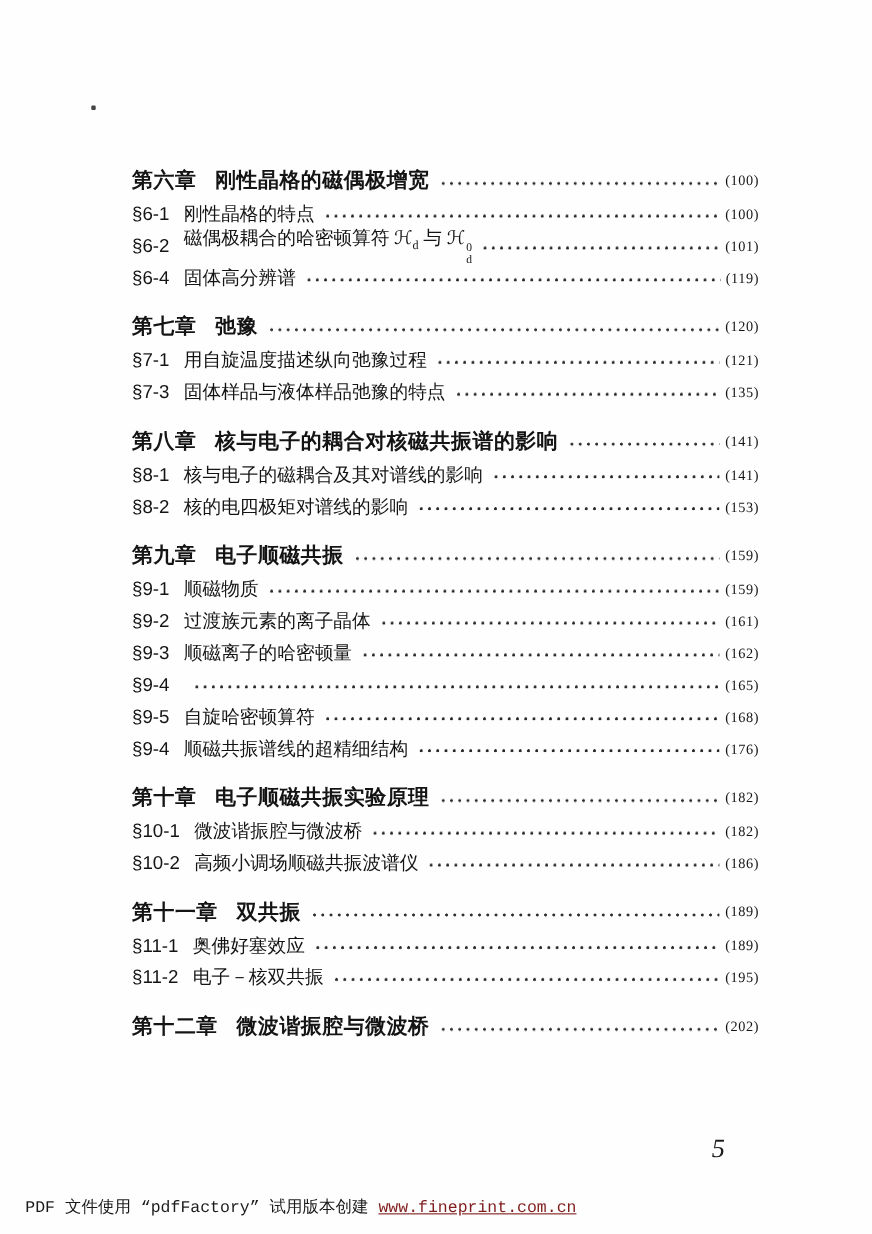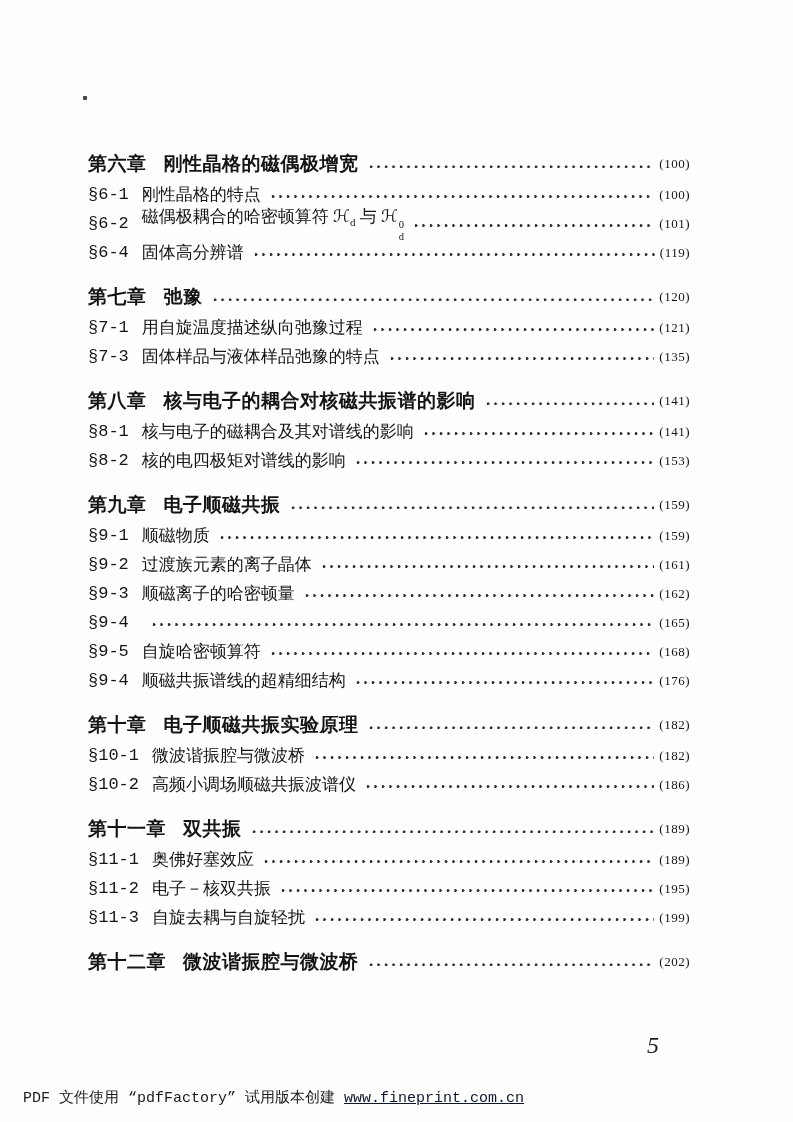--- a/index.html
+++ b/index.html
@@ -27,40 +27,40 @@
     height: 4px;
     background: #444;
     border-radius: 1px;
   }
   .toc {
     position: absolute;
     top: 148px;
     left: 88px;
     width: 602px;
   }
-  .chapter-block { margin-top: 14px; }
+  .chapter-block { margin-top: 14px; margin-left: 32px; }
   .chapter-block:first-child { margin-top: 0; }
   .row {
     display: flex;
     align-items: center;
     white-space: nowrap;
   }
   .chapter-row {
     height: 32px;
     font-family: "Liberation Sans", "DejaVu Sans", sans-serif;
     font-weight: bold;
     font-size: 19px;
     letter-spacing: 0.5px;
   }
   .section-row {
     height: 29px;
     font-size: 17px;
   }
   .ch-label { margin-right: 17px; }
-  .sec-label { margin-right: 13px; font-family: Liberation Mono, monospace; }
+  .sec-label { margin-right: 13px; font-family: Liberation Sans, sans-serif; }
   .ch-title, .sec-title { flex: 0 0 auto; }
   .leader {
     flex: 1 1 auto;
     height: 1em;
     margin-left: 9px;
     margin-right: 5px;
     background-image: radial-gradient(circle at 3px 62%, #2a2a2a 1.15px, transparent 1.6px);
     background-size: 7.5px 100%;
     background-repeat: repeat-x;
     min-width: 20px;
@@ -255,35 +255,29 @@
           <span class="sec-title">奥佛好塞效应</span>
           <span class="leader"></span>
           <span class="pageno">(189)</span>
         </div>
         <div class="row section-row">
           <span class="sec-label">§11-2</span>
           <span class="sec-title">电子－核双共振</span>
           <span class="leader"></span>
           <span class="pageno">(195)</span>
         </div>
-        <div class="row section-row">
-          <span class="sec-label">§11-3</span>
-          <span class="sec-title">自旋去耦与自旋轻扰</span>
-          <span class="leader"></span>
-          <span class="pageno">(199)</span>
-        </div>
       </div>
       <div class="chapter-block">
         <div class="row chapter-row">
           <span class="ch-label">第十二章</span>
           <span class="ch-title">微波谐振腔与微波桥</span>
           <span class="leader"></span>
           <span class="pageno">(202)</span>
         </div>
       </div>
     </main>
 
   <div class="page-number">5</div>
 
   <footer class="pdf-footer">
-    <span>PDF 文件使用 “pdfFactory” 试用版本创建 </span><a style="color: #0f172a;">www.fineprint.com.cn</a>
+    <span>PDF 文件使用 “pdfFactory” 试用版本创建 </span><a style="color: #7f1d1d;">www.fineprint.com.cn</a>
   </footer>
 </div>
 
 </body></html>

